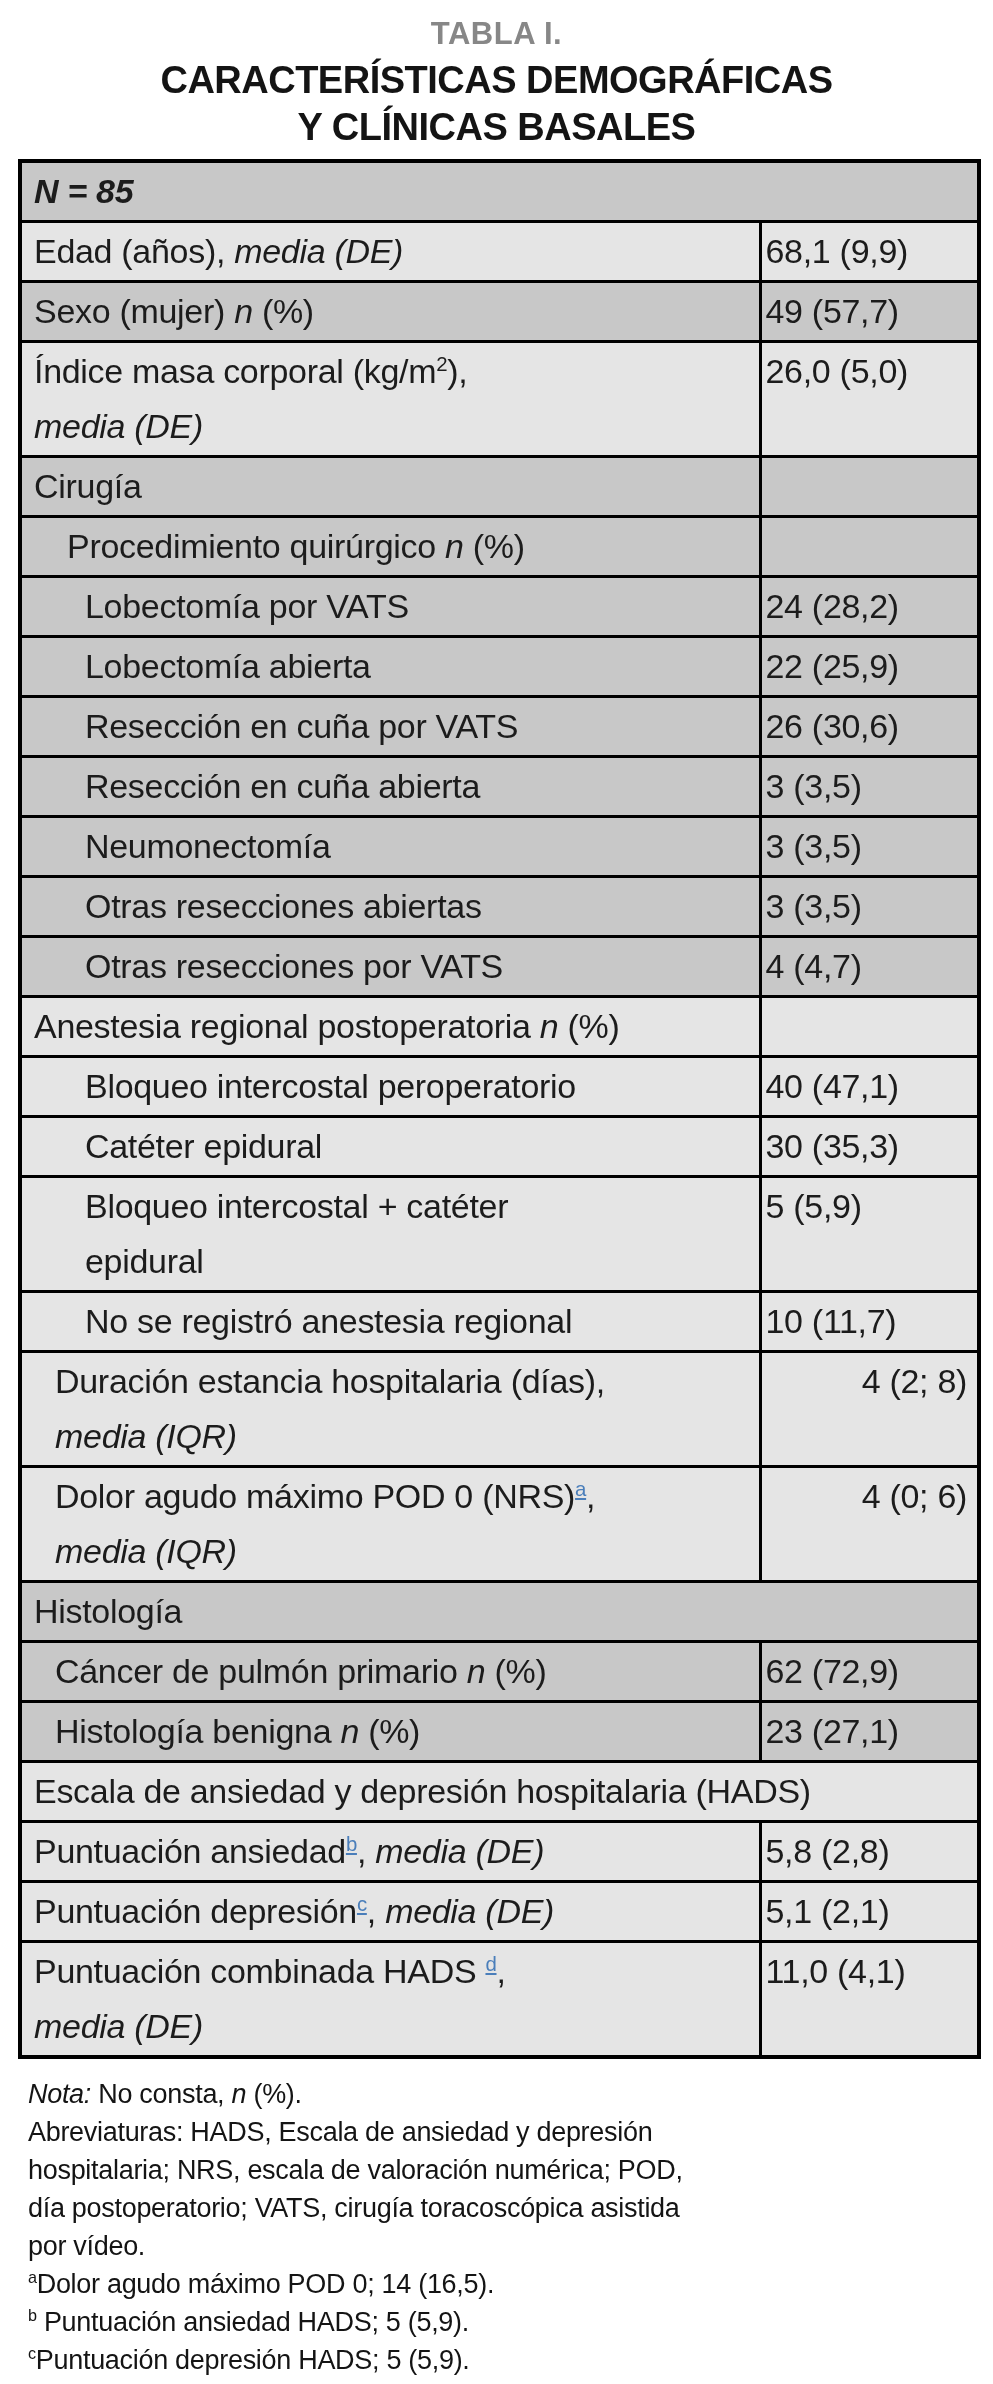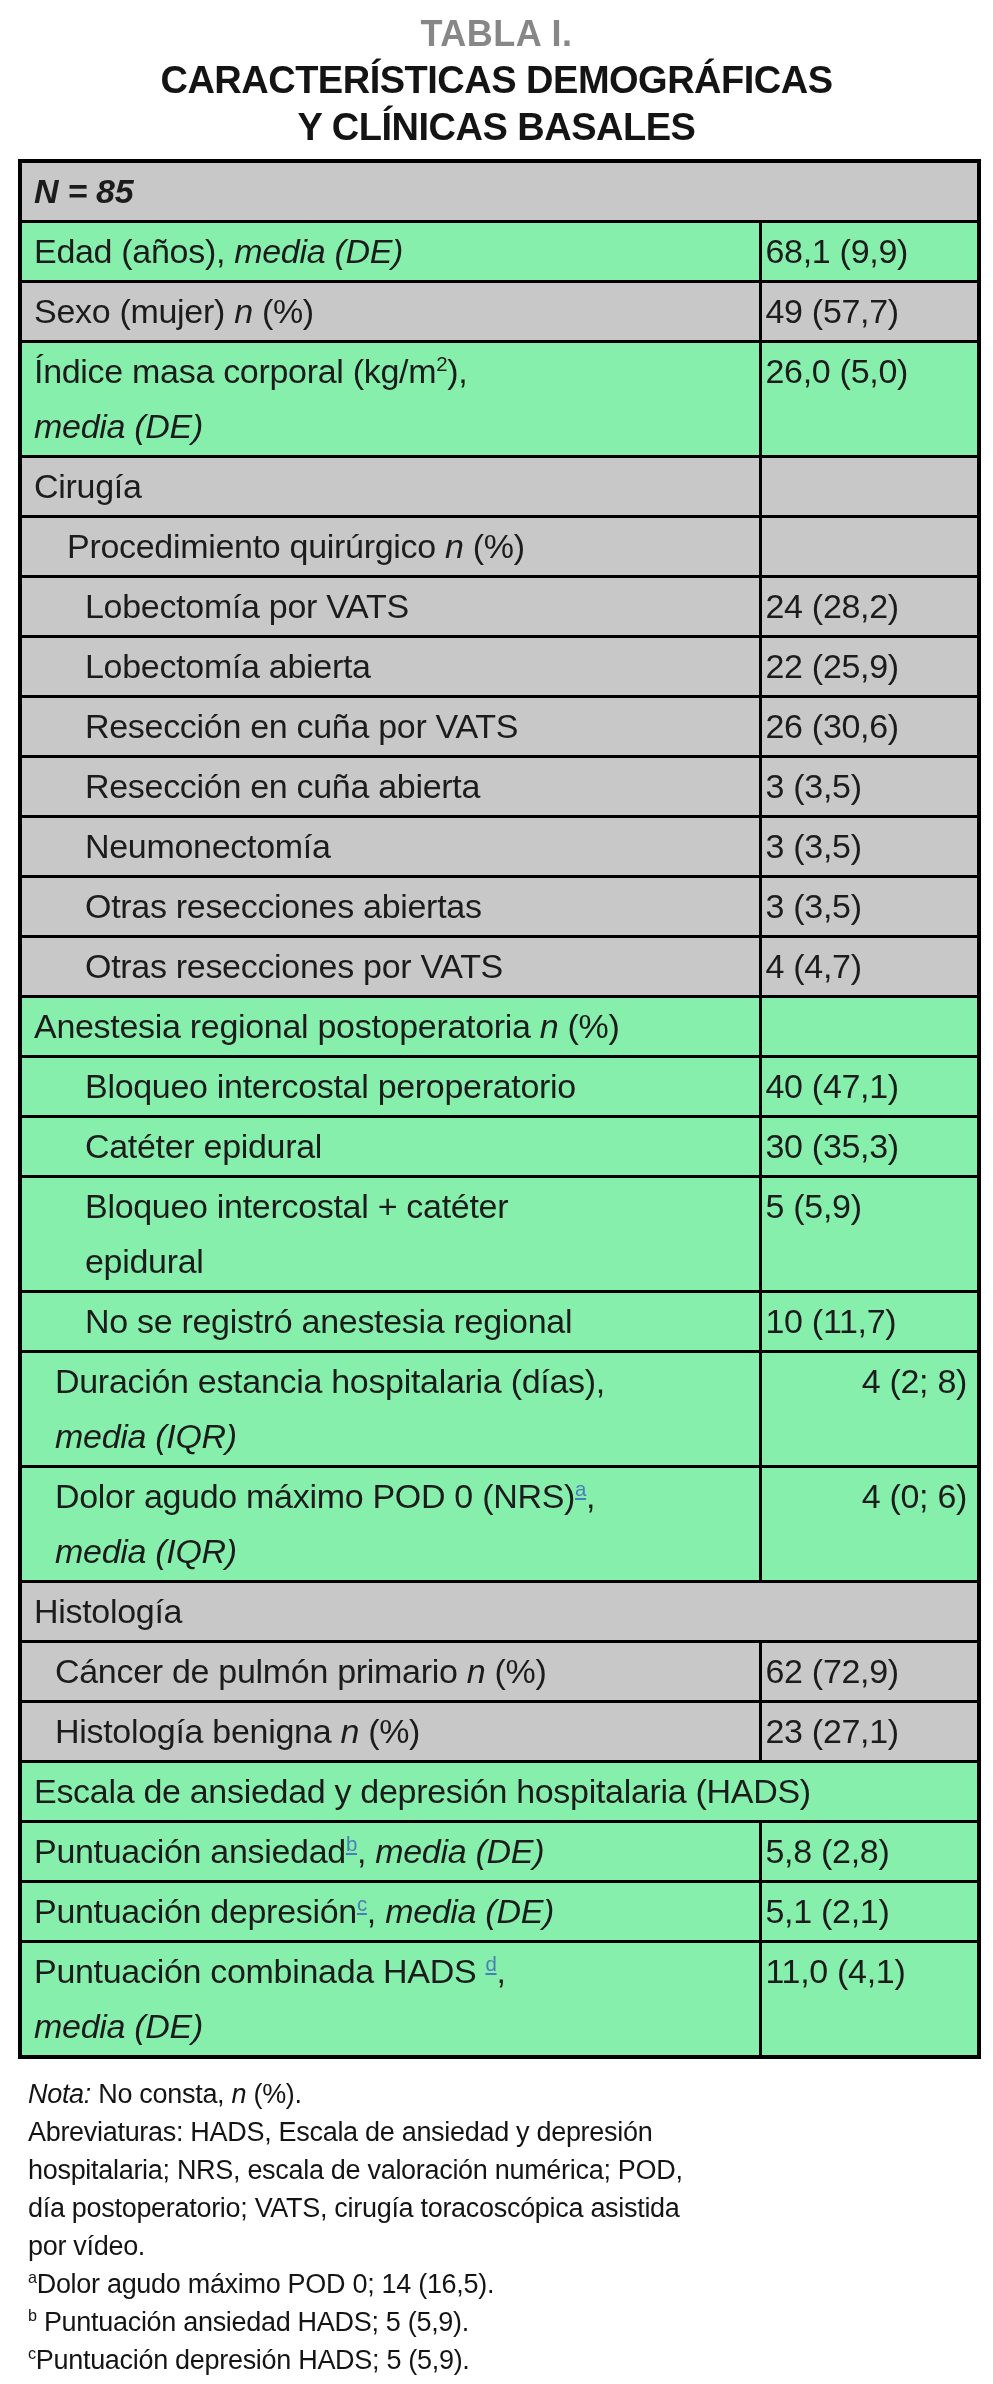--- a/index.html
+++ b/index.html
@@ -7,21 +7,21 @@
     width: 993px;
     height: 2384px;
     background: #ffffff;
     color: #1c1c1c;
     font-family: "Liberation Sans", sans-serif;
     overflow: hidden;
   }
   
   .title-block { text-align: center; padding-top: 10px; margin-top: 0; }
   .kicker {
-    font-size: 36px; font-weight: bold; color: #878787; line-height: 47px;
+    font-size: 31px; font-weight: bold; color: #878787; line-height: 47px;
     letter-spacing: 0.5px;
     text-align: center;
   }
   .subtitle { font-size: 38px; color: #141414; line-height: 47px; letter-spacing: -0.5px; font-weight: bold; }
 
   
   table.demo-table {
     border-collapse: collapse;
     table-layout: fixed;
     margin: 8px 0 0 18px;
@@ -34,21 +34,21 @@
     border: 3px solid #000000;
     font-size: 34px;
     line-height: 55px;
     vertical-align: top;
     padding: 1px 8px 1px 0;
     letter-spacing: -0.3px;
     overflow: hidden;
     white-space: nowrap;
   }
   tr.gray td { background: #c8c8c8; }
-  tr.white td { background: #86efac; }
+  tr.white td { background: #e5e5e5; }
   td.label.ind0 { padding-left: 12px; }
   td.label.ind1 { padding-left: 33px; }
   td.label.ind2 { padding-left: 45px; }
   td.label.ind3 { padding-left: 63px; }
   td.header-cell { font-weight: bold; font-style: italic; }
   td.value { text-align: left; padding-left: 4px; padding-right: 10px; }
   td.value.val-left { text-align: right; padding-left: 20px; }
   i { font-style: italic; }
   .bi { font-style: italic; font-weight: bold; }
   sup.sup, sup.supb {

